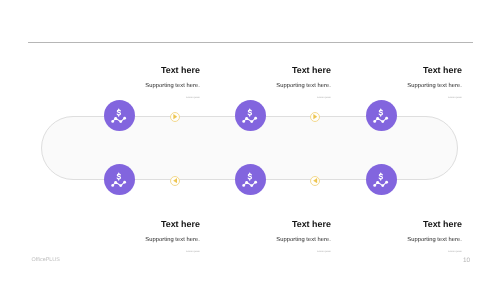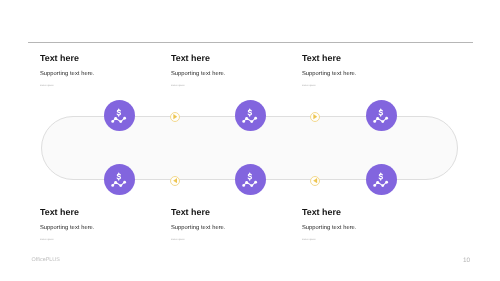--- a/index.html
+++ b/index.html
@@ -9,21 +9,21 @@
   .top-rule{position:absolute;left:27.5px;top:42px;width:445px;height:1px;background:#b6b6b6;}
   .pill{position:absolute;left:41.2px;top:115.6px;width:416.6px;height:64.2px;
         border:1.3px solid #dedede;border-radius:32px;background:#fafafa;box-sizing:border-box;}
   .node{position:absolute;width:31px;height:31px;border-radius:50%;background:#8265de;
         display:flex;align-items:center;justify-content:center;}
   .node svg{display:block;}
   .marker{position:absolute;width:10px;height:10px;border-radius:50%;
           border:0.7px solid #f2d98f;background:#fffefb;box-sizing:border-box;
           display:flex;align-items:center;justify-content:center;}
   .marker svg{display:block;}
-  .label{position:absolute;width:160px;text-align:left;}
+  .label{position:absolute;width:160px;text-align:right;margin-top:12px;}
   .title{transform:translateZ(0);font-weight:bold;font-size:8.9px;color:#141414;letter-spacing:.02px;line-height:10px;}
   .sub{transform:translateZ(0);font-size:5.75px;color:#242424;line-height:8px;margin-top:6.6px;letter-spacing:.06px;}
   .tiny{transform:translateZ(0);font-size:2.2px;color:#9d9d9d;line-height:4px;margin-top:6.6px;letter-spacing:.1px;}
   .brand{transform:translateZ(0);position:absolute;left:31.6px;top:257.2px;font-size:5.4px;color:#bcbcbc;letter-spacing:.02px;}
   .pageno{transform:translateZ(0);position:absolute;left:463px;top:256.6px;font-size:6.4px;color:#b4b4b4;}
 </style>
 </head>
 <body>
 
 <div class="slide">

